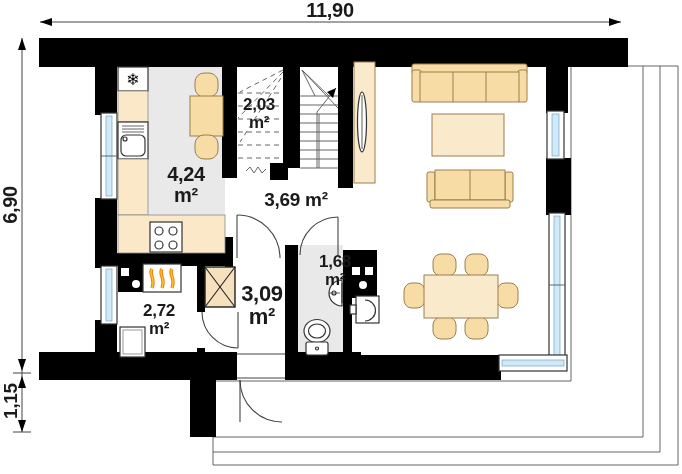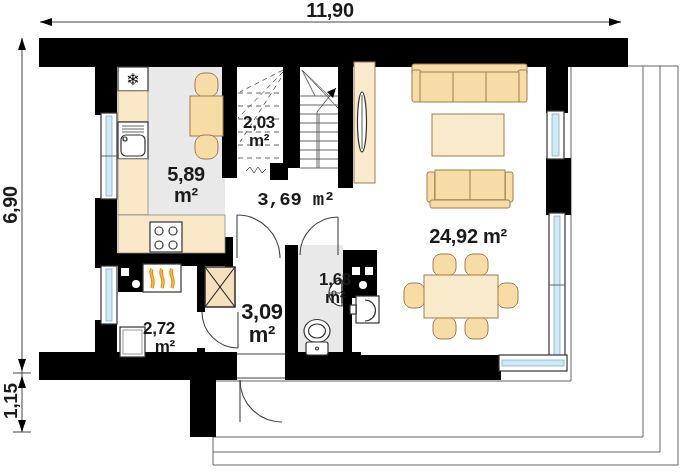--- a/index.html
+++ b/index.html
@@ -21,21 +21,21 @@
   .tread{stroke:#555;stroke-width:0.9;fill:none;}
   .dim{stroke:#444;stroke-width:1;fill:none;}
   .dimarrow{fill:#000;}
   .fixture{fill:#fff;stroke:#333;stroke-width:1.2;}
   .lbl{
     position:absolute;transform:translate(-50%,-50%);
     font-weight:bold;color:var(--label,#1a1a1a);
     white-space:pre-line;text-align:center;line-height:1.06;letter-spacing:-0.3px;
   }
   .lbl.big{font-size:20px;}
-  .lbl.small{font-size:17px;margin-top:18px;}
+  .lbl.small{font-size:17px;}
   .lbl.rot{transform:translate(-50%,-50%) rotate(-90deg);}
   .icon{position:absolute;transform:translate(-50%,-50%);font-size:16px;color:#000;}
 </style>
 </head>
 <body>
 
 <div class="canvas">
 <svg width="682" height="474" viewBox="0 0 682 474">
 
   <g>
@@ -273,27 +273,26 @@
       <line class="door" x1="240" y1="380" x2="240" y2="422"></line>
       <path class="door" d="M240,380 A42,42 0 0 0 282,422"></path>
     </g>
   </g>
 </svg>
 
   <div class="lbl big" style="left:330px;top:11px;">11,90</div>
   <div class="lbl big rot" style="left:11px;top:205px;">6,90</div>
   <div class="lbl big rot" style="left:11px;top:401px;font-size:19px;">1,15</div>
 
-  <div class="lbl big" style="left:186px;top:185px;">5,89
+  <div class="lbl big" style="left:186px;top:185px;">4,24
 m²</div>
   <div class="lbl small" style="left:259px;top:114px;">2,03
 m²</div>
-  <div class="lbl big" style="left:296px;top:200px;font-size:19px;font-family:Liberation Mono, monospace;">3,69 m²</div>
-  <div class="lbl big" style="left:468px;top:237px;">24,92 m²</div>
-  <div class="lbl small" style="left:159px;top:320px;text-align:right;">2,72
+  <div class="lbl big" style="left:296px;top:200px;font-size:19px;">3,69 m²</div>
+  <div class="lbl small" style="left:159px;top:320px;">2,72
 m²</div>
   <div class="lbl small" style="left:262px;top:305px;font-size:22px;">3,09
 m²</div>
   <div class="lbl small" style="left:335px;top:271px;">1,68
 m²</div>
 
   <div class="icon" style="left:133px;top:79px;">❄</div>
 </div>
 
 </body></html>

